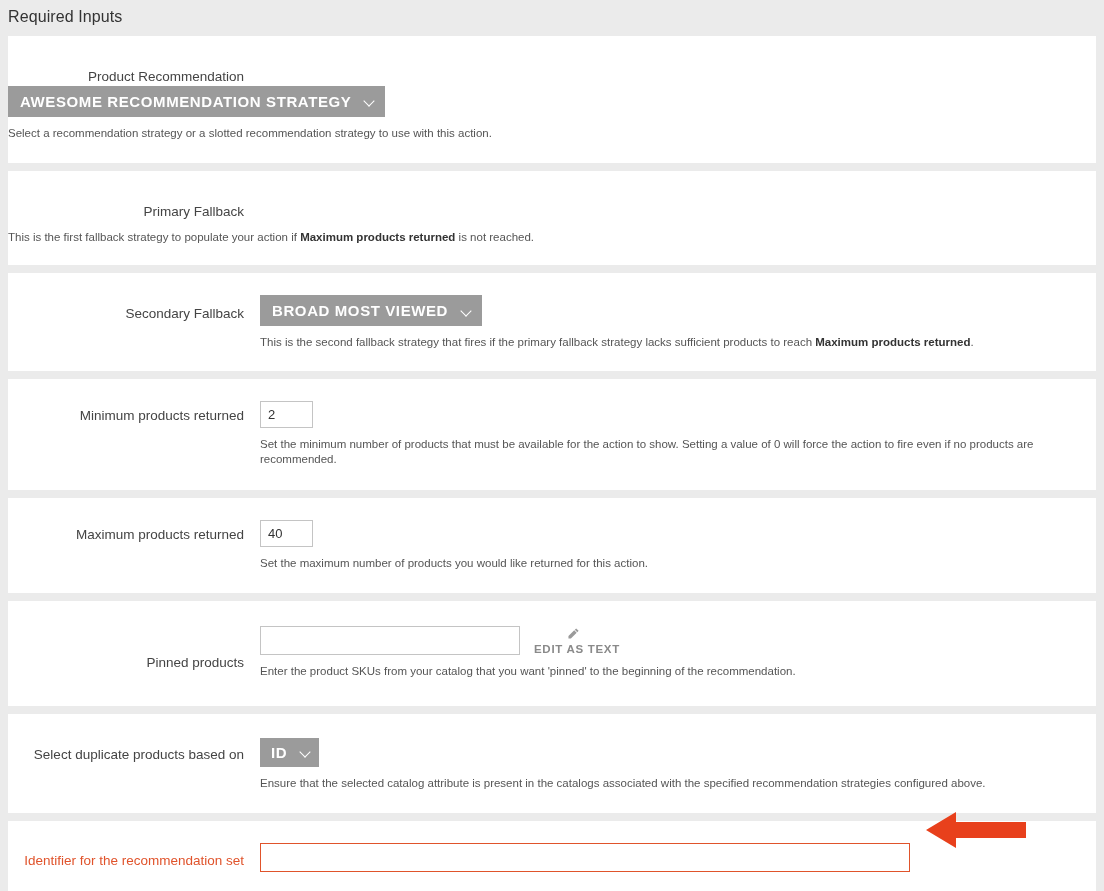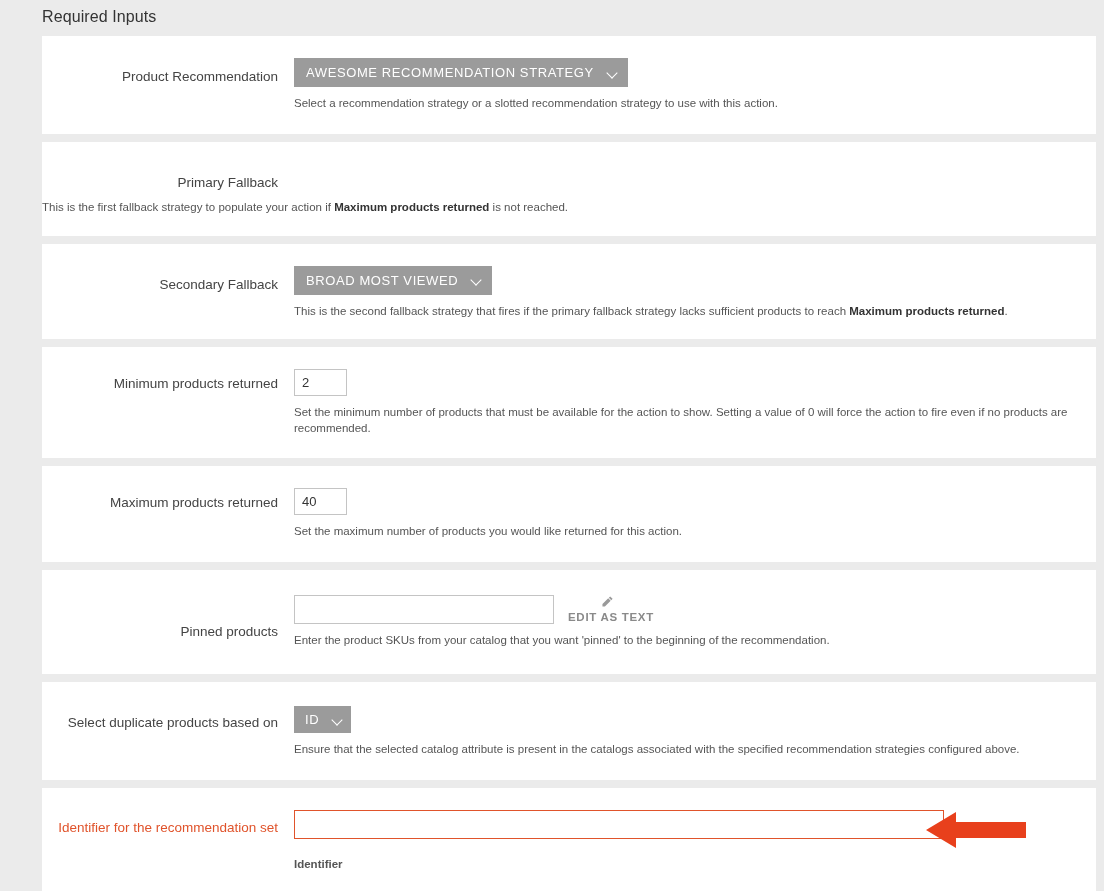--- a/index.html
+++ b/index.html
@@ -8,21 +8,20 @@
     width: 1104px; height: 891px;
     background: #ebebeb;
     font-family: "Liberation Sans", sans-serif;
     overflow: hidden;
   }
   .page {
     position: relative;
     width: 1104px;
     height: 891px;
     background: #ebebeb;
-    padding-left: 34px;
   }
   .page-title {
     font-size: 16px;
     color: #333333;
     padding: 8px 0 10px 8px;
     margin: 0;
     font-weight: normal;
     letter-spacing: 0.1px;
   }
   .card {
@@ -51,22 +50,22 @@
     color: #555555;
     margin-top: 9px;
     line-height: 1.35;
   }
   .help b { font-weight: bold; color: #333; }
   .dropdown {
     display: inline-flex;
     align-items: center;
     background: #9b9b9b;
     color: #ffffff;
-    font-size: 13px;
-    font-weight: normal;
+    font-size: 15px;
+    font-weight: bold;
     letter-spacing: 0.6px;
     padding: 8px 10px 8px 12px;
     border: none;
     cursor: pointer;
     text-transform: uppercase;
     line-height: 1;
   }
   .dropdown .caret {
     margin-left: 14px;
     display: inline-block;
@@ -120,21 +119,21 @@
   .inline-row { display: flex; align-items: center; }
   .required-label { color: #e0532b; }
   .sub-hint {
     font-size: 11.5px;
     color: #555;
     margin-top: 19px;
     font-weight: bold;
   }
 
   
-  .card-rec { padding: 22px 0 22px 0; }
+  .card-rec { padding: 22px 0 22px 0; flex-direction: column; }
   .card-primary { padding: 22px 0 20px 0; flex-direction: column; }
   .card-secondary { padding: 22px 0 20px 0; }
   .card-min { padding: 22px 0 22px 0; }
   .card-max { padding: 22px 0 22px 0; }
   .card-pinned { padding: 25px 0 26px 0; }
   .card-dup { padding: 24px 0 22px 0; }
   .card-ident { padding: 22px 0 26px 0; }
 
   .label-rec { padding-top: 10px; }
   .label-primary { padding-top: 10px; }

